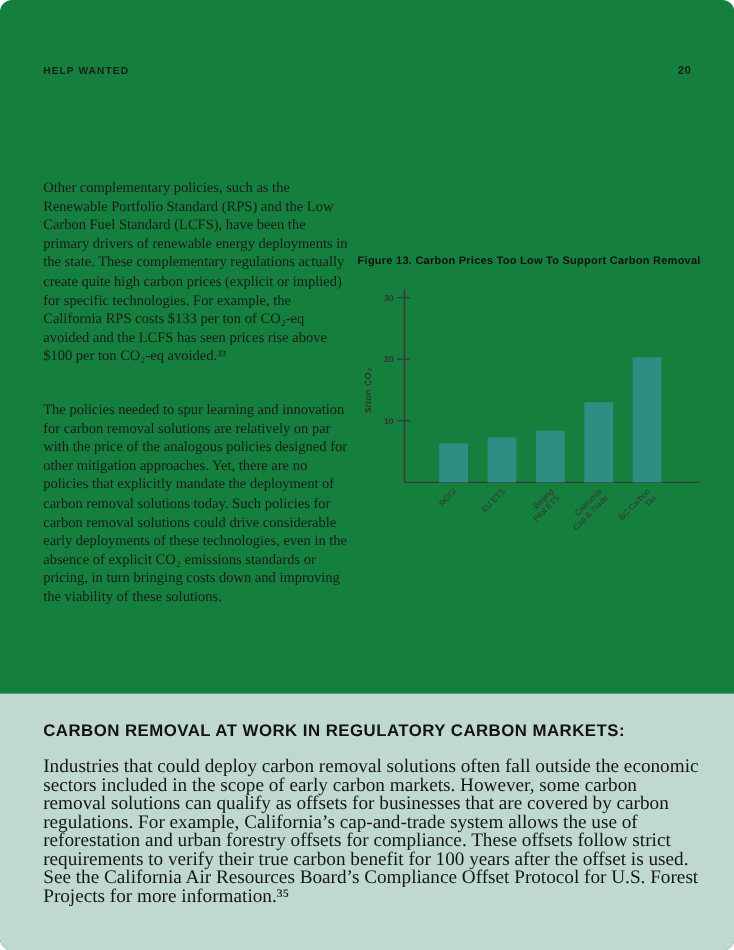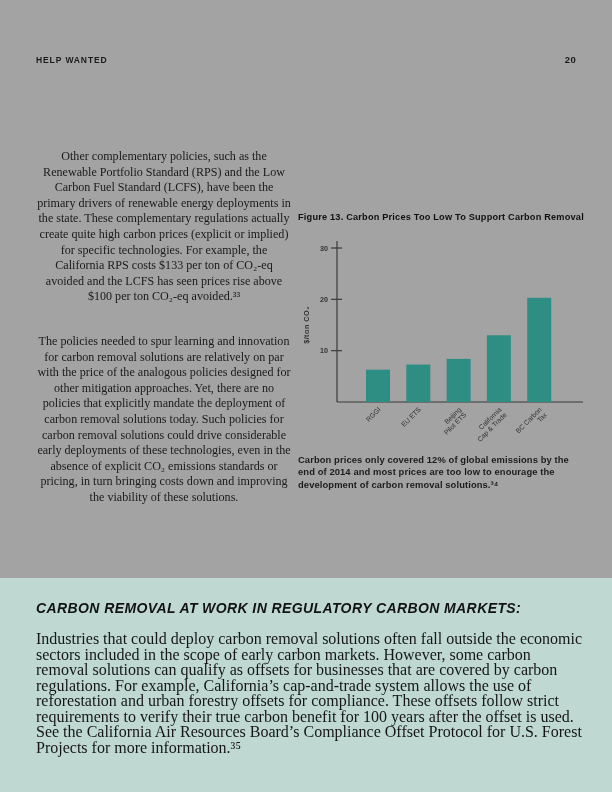--- a/index.html
+++ b/index.html
@@ -1,24 +1,25 @@
 <!DOCTYPE html>
 <html><head>
 <meta charset="utf-8">
 <style>
   * { margin: 0; padding: 0; box-sizing: border-box; }
   html, body { background: #ffffff; }
   .page {
     position: relative;
     width: 612px;
     height: 792px;
-    background: #a3a3a3;
+    background: #15803d;
     font-family: "Liberation Serif", serif;
     color: #141414;
     overflow: hidden;
+    border-radius: 10px;
   }
   .header {
     position: absolute;
     top: 54px; left: 36px; right: 36px;
     display: flex;
     justify-content: space-between;
     align-items: baseline;
     font-family: "Liberation Sans", sans-serif;
     font-weight: bold;
     font-size: 8.5px;
@@ -26,21 +27,20 @@
     color: #1b1b1b;
   }
   .header .page-num { font-size: 9.5px; letter-spacing: 0.3px; }
   .left-col {
     position: absolute;
     top: 149px; left: 36px;
     width: 256px;
     font-size: 12.1px;
     line-height: 15.6px;
     color: #1a1a1a;
-    text-align: center;
   }
   .left-col p + p { margin-top: 29px; }
   .figure-block {
     position: absolute;
     top: 212px; left: 298px;
     width: 290px;
   }
   .figure-title {
     font-family: "Liberation Sans", sans-serif;
     font-weight: bold;
@@ -68,21 +68,20 @@
     height: 214px;
     padding: 22px 36px 0 36px;
   }
   .callout-heading {
     font-family: "Liberation Sans", sans-serif;
     font-weight: bold;
     font-size: 14px;
     letter-spacing: 0.4px;
     color: #121212;
     margin-bottom: 15px;
-    font-style: italic;
   }
   .callout-body {
     font-size: 16px;
     line-height: 15.5px;
     color: #161616;
     width: 548px;
   }
 </style>
 </head>
 <body>
@@ -128,21 +127,20 @@
           <g transform="translate(203.89999999999998,174) rotate(-45)">
             <text x="0" y="0" font-size="6.8" text-anchor="end" fill="#333333" font-family="'Liberation Sans', sans-serif" font-weight="400">California</text>
             <text x="0" y="7.4" font-size="6.8" text-anchor="end" fill="#333333" font-family="'Liberation Sans', sans-serif" font-weight="400">Cap &amp; Trade</text>
           </g>
           <rect x="229.2" y="61.79333333333332" width="24" height="104.20666666666668" fill="#2f8e83"></rect>
           <g transform="translate(244.2,174) rotate(-45)">
             <text x="0" y="0" font-size="6.8" text-anchor="end" fill="#333333" font-family="'Liberation Sans', sans-serif" font-weight="400">BC Carbon</text>
             <text x="0" y="7.4" font-size="6.8" text-anchor="end" fill="#333333" font-family="'Liberation Sans', sans-serif" font-weight="400">Tax</text>
           </g>
         </svg></div>
-    <div class="figure-caption">Carbon prices only covered 12% of global emissions by the end of 2014 and most prices are too low to enourage the development of carbon removal solutions.³⁴</div>
   </div>
 
   <div class="callout" style="background: rgb(191, 217, 210);">
     <div class="callout-heading">CARBON REMOVAL AT WORK IN REGULATORY CARBON MARKETS:</div>
     <div class="callout-body">Industries that could deploy carbon removal solutions often fall outside the economic sectors included in the scope of early carbon markets. However, some carbon removal solutions can qualify as offsets for businesses that are covered by carbon regulations. For example, California’s cap-and-trade system allows the use of reforestation and urban forestry offsets for compliance. These offsets follow strict requirements to verify their true carbon benefit for 100 years after the offset is used. See the California Air Resources Board’s Compliance Offset Protocol for U.S. Forest Projects for more information.³⁵</div>
   </div>
 
 </div>
 
 </body></html>

